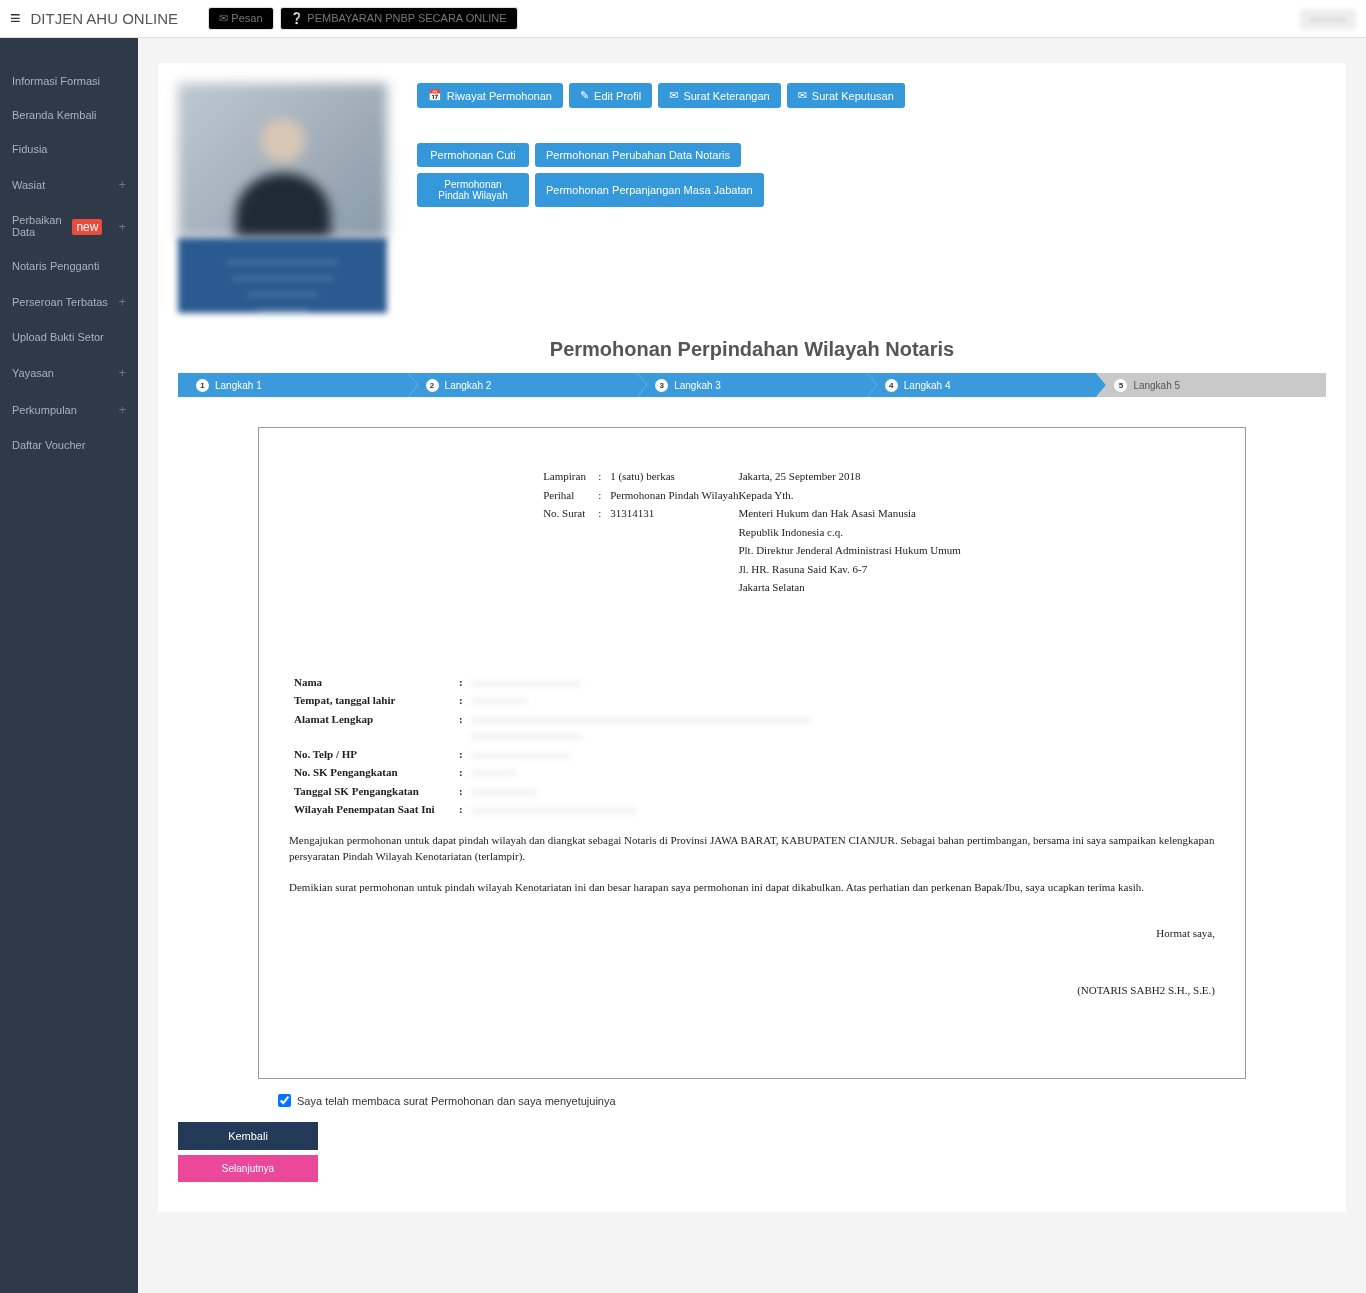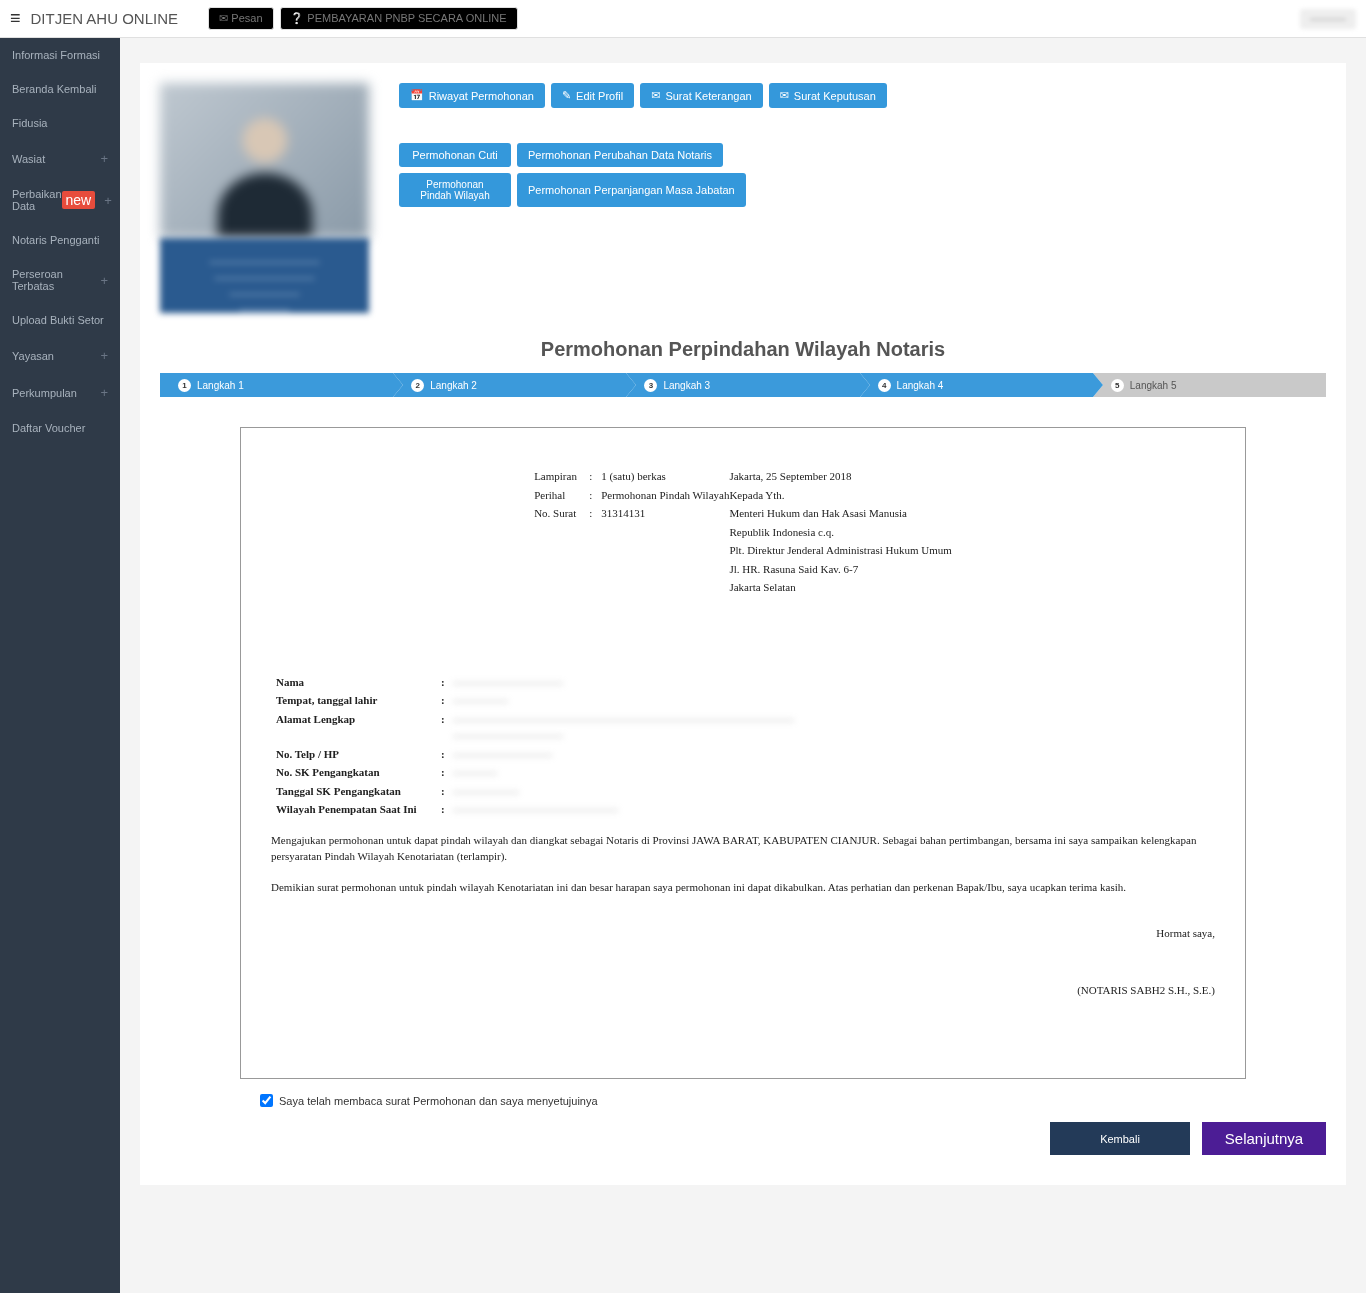--- a/index.html
+++ b/index.html
@@ -6,24 +6,24 @@
     body { font-family: Arial, sans-serif; background: #f4f4f4; font-size: 12px; color: #333; }
     
     .topbar { height: 38px; background: #fff; border-bottom: 1px solid #e0e0e0; display: flex; align-items: center; padding: 0 10px; }
     .hamburger { font-size: 18px; cursor: pointer; margin-right: 10px; color: #333; }
     .brand { font-size: 15px; color: #555; margin-right: 30px; font-weight: 400; }
     .topbar-btn { background: #000000; border: 1px solid #e0e0e0; padding: 4px 10px; margin-right: 6px; border-radius: 3px; font-size: 11px; color: #777; cursor: pointer; }
     .topbar-right { margin-left: auto; }
     .user-pill { background: #eee; border-radius: 3px; padding: 3px 10px; color: #999; filter: blur(2px); }
     
     .layout { display: flex; min-height: calc(100vh - 38px); }
-    .sidebar { width: 120px; background: #2f3a48; color: #a8b2bd; flex-shrink: 0; padding-top: 0; }
+    .sidebar { width: 138px; background: #2f3a48; color: #a8b2bd; flex-shrink: 0; padding-top: 26px; }
     .sidebar-item { padding: 11px 12px; font-size: 11px; cursor: pointer; display: flex; align-items: center; justify-content: space-between; }
     .sidebar-plus { font-size: 13px; color: #6a7585; }
-    .badge-new { background: #e74c3c; color: #fff; font-size: 14px; padding: 1px 4px; border-radius: 2px; margin-right: 9px; }
+    .badge-new { background: #e74c3c; color: #fff; font-size: 12px; padding: 1px 4px; border-radius: 2px; margin-right: 16px; }
     
     .main { flex: 1; padding: 25px 20px 30px 20px; }
     .card { background: #fff; padding: 20px 20px 30px 20px; }
     
     .profile-row { display: flex; gap: 30px; }
     .profile-photo-wrap { width: 209px; }
     .profile-photo { width: 209px; height: 155px; background: linear-gradient(135deg, #bfc8d0, #8a9aa8); position: relative; overflow: hidden; filter: blur(6px); }
     .profile-photo::before { content: ""; position: absolute; left: 50%; top: 35px; transform: translateX(-50%); width: 45px; height: 45px; background: #d8c7b5; border-radius: 50%; }
     .profile-photo::after { content: ""; position: absolute; left: 50%; bottom: -20px; transform: translateX(-50%); width: 95px; height: 85px; background: #1e2a35; border-radius: 50% 50% 0 0; }
     .profile-caption { background: #2a5a8f; color: #cfe0f0; padding: 16px 10px; text-align: center; font-size: 10px; line-height: 1.6; filter: blur(3px); height: 75px; }
@@ -58,23 +58,23 @@
     .doc-fields .row { display: flex; margin-bottom: 2px; font-weight: bold; }
     .doc-fields .lbl { width: 165px; }
     .doc-fields .sep { width: 12px; }
     .doc-fields .val { flex: 1; color: #999; filter: blur(3px); }
     
     .doc-sign { text-align: right; margin-top: 30px; }
     .doc-sign .closing { margin-bottom: 40px; }
     
     .confirm-row { margin: 15px 0 15px 100px; font-size: 11px; font-family: Arial, sans-serif; display: flex; align-items: center; gap: 6px; }
     
-    .footer-btns { display: flex; justify-content: flex-end; gap: 12px; }
+    .footer-btns { display: flex; justify-content: flex-end; gap: 5px; flex-direction: column; }
     .btn-dark { background: #233a58; color: #fff; border: none; padding: 8px 0; width: 140px; font-size: 11px; cursor: pointer; }
-    .btn-next { background: #4c1d95; color: #fff; border: none; padding: 8px 0; width: 124px; font-size: 15px; cursor: pointer; }
+    .btn-next { background: #ec4899; color: #fff; border: none; padding: 8px 0; width: 140px; font-size: 10px; cursor: pointer; }
   </style>
 </head>
 <body>
 
 <div class="topbar">
   <span class="hamburger">≡</span>
   <span class="brand">DITJEN AHU ONLINE</span>
   <button class="topbar-btn">
     <span>✉</span>
     <span>Pesan</span>

